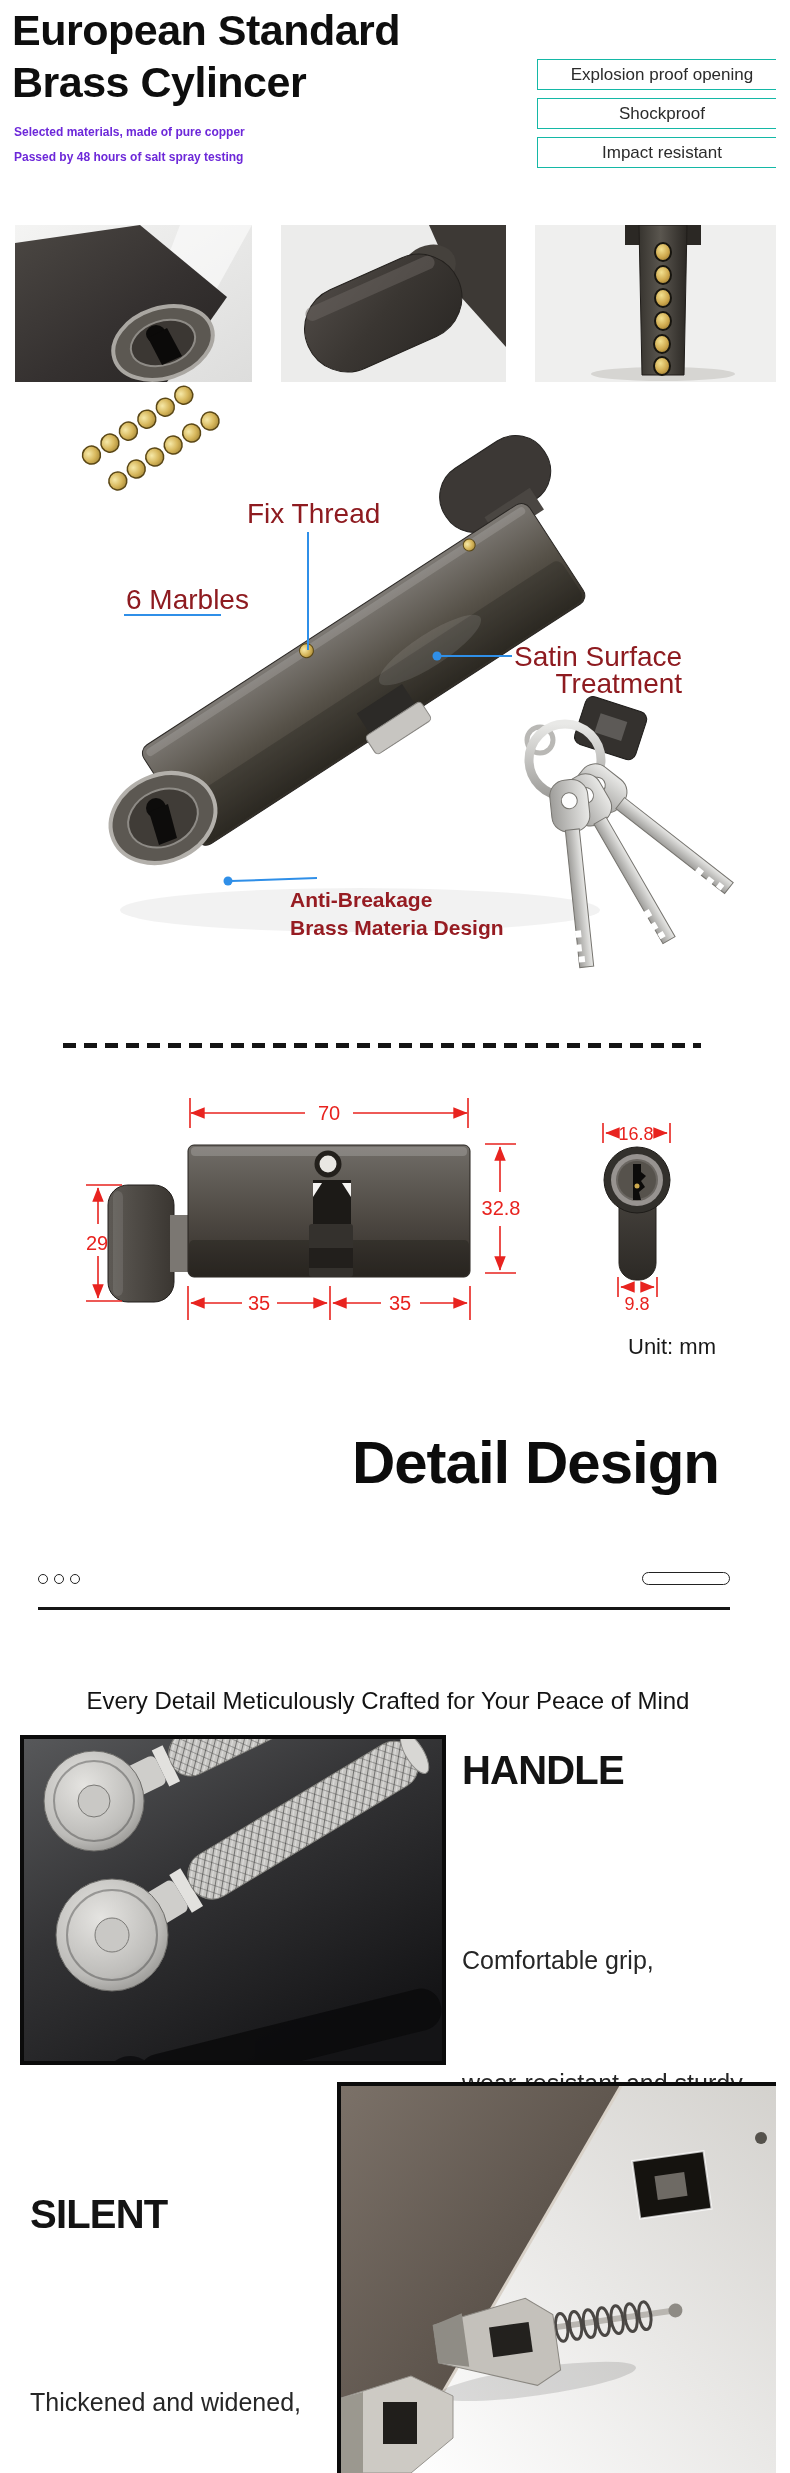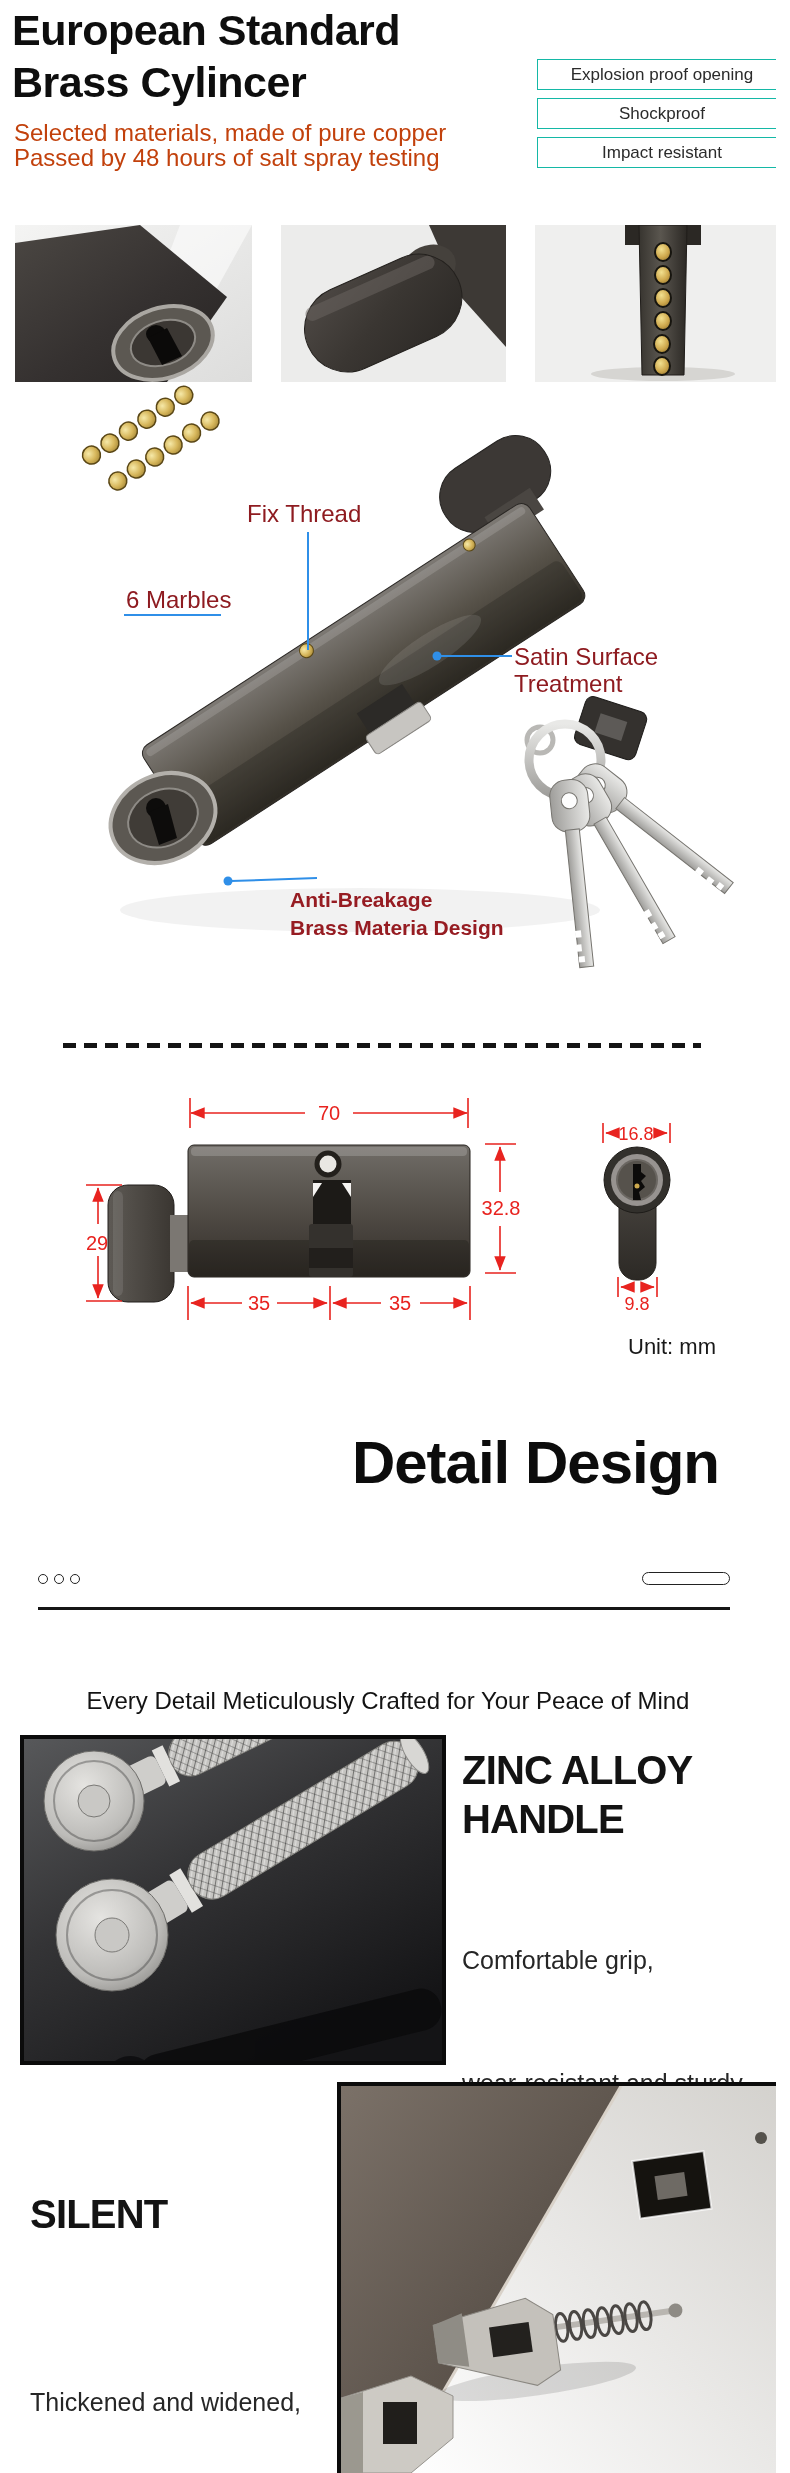--- a/index.html
+++ b/index.html
@@ -4,27 +4,27 @@
 <style>
   html,body{margin:0;padding:0;background:#fff;}
   *{box-sizing:border-box;}
   #page{position:relative;width:776px;height:2473px;background:#fff;overflow:hidden;
         font-family:"Liberation Sans",sans-serif;color:#111;}
   .abs{position:absolute;}
   svg{display:block;font-family:"Liberation Sans",sans-serif;}
 
   
   .h-title{font-size:43px;font-weight:700;line-height:52px;letter-spacing:-0.5px;color:#0e0e0e;}
-  .h-sub{font-size:24px;line-height:25px;color:#c2410c;}
+  .h-sub{font-size:12px;line-height:25px;color:#6d28d9;font-weight:bold;}
   .badge{width:250px;height:31px;border:1px solid #14b8a6;background:#fff;
          display:flex;align-items:center;justify-content:center;
          font-size:17px;color:#2b2b2b;margin-bottom:8px;}
 
   
-  .annot{font-size:24px;font-weight:500;color:#8e1b20;line-height:27px;white-space:nowrap;}
+  .annot{font-size:28px;font-weight:500;color:#8e1b20;line-height:27px;white-space:nowrap;text-align:right;}
   .annot-bold{font-size:21px;font-weight:700;color:#961c22;line-height:28px;white-space:nowrap;margin-left:23px;}
 
   
   .dashes{height:5px;background:repeating-linear-gradient(90deg,#141414 0 13px,transparent 13px 21px);}
 
   .unit-label{font-size:22px;color:#191919;}
 
   
   .big-heading{font-size:60px;font-weight:700;letter-spacing:-1px;color:#0c0c0c;text-align:right;}
   .deco-circle{display:inline-block;width:10px;height:10px;border:1.6px solid #222;border-radius:50%;margin-right:6px;}
@@ -375,21 +375,20 @@
           <rect x="181" y="172" width="260" height="48" rx="23" fill="url(#knurl2)"></rect>
           <ellipse cx="441" cy="196" rx="9" ry="23" fill="#d8d7d4" stroke="#8b8a87"></ellipse>
         </g>
         <circle cx="88" cy="196" r="56" fill="url(#silverR)" stroke="#6d6c69"></circle>
         <circle cx="88" cy="196" r="45" fill="none" stroke="rgba(40,40,40,.35)" stroke-width="2"></circle>
         <circle cx="88" cy="196" r="17" fill="#c9c8c5" stroke="#7a7976"></circle>
       </g>
     </svg>
   </div>
   <div class="abs sec-heading" style="left:462px;top:1746px;">
-    <div>ZINC ALLOY</div>
     <div>HANDLE</div>
   </div>
   <div class="abs sec-body" style="left:462px;top:1858px;">
     <div>Comfortable grip,</div>
     <div>wear-resistant and sturdy</div>
     <div>High quality and beautiful,</div>
     <div> long-lasting as new</div>
   </div>
 
   <div class="abs sec-heading" style="left:30px;top:2190px;">

